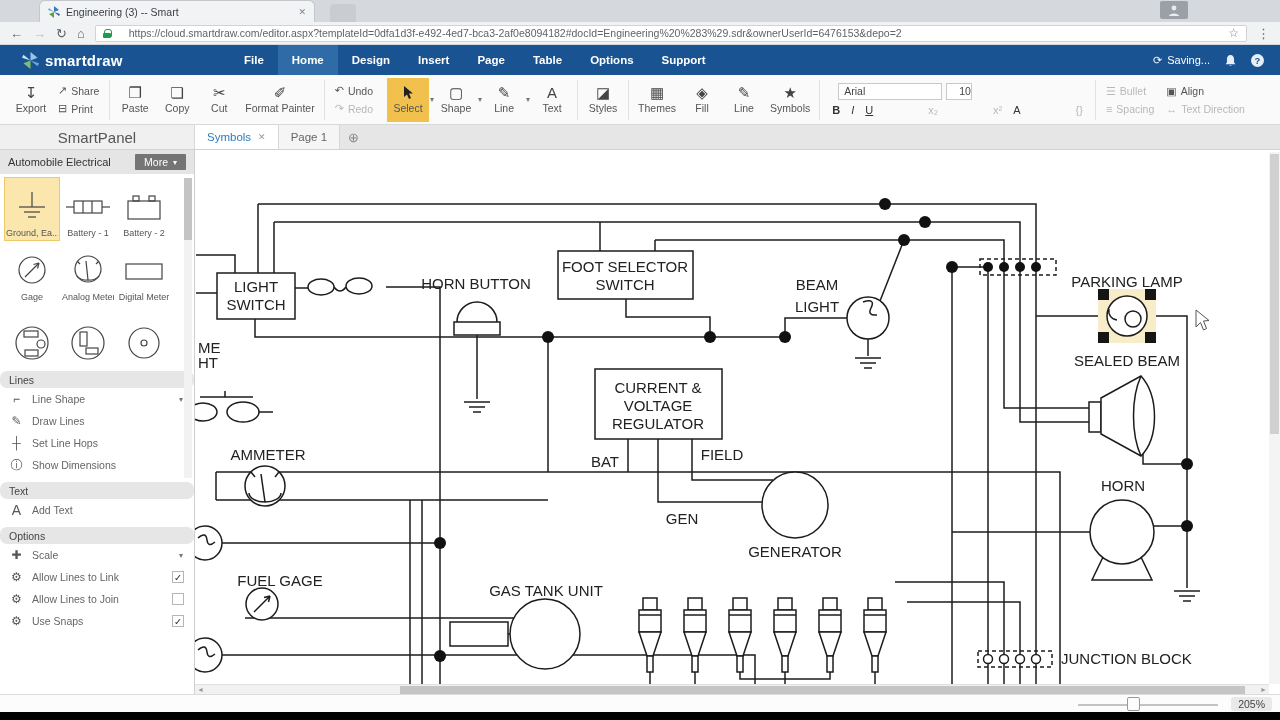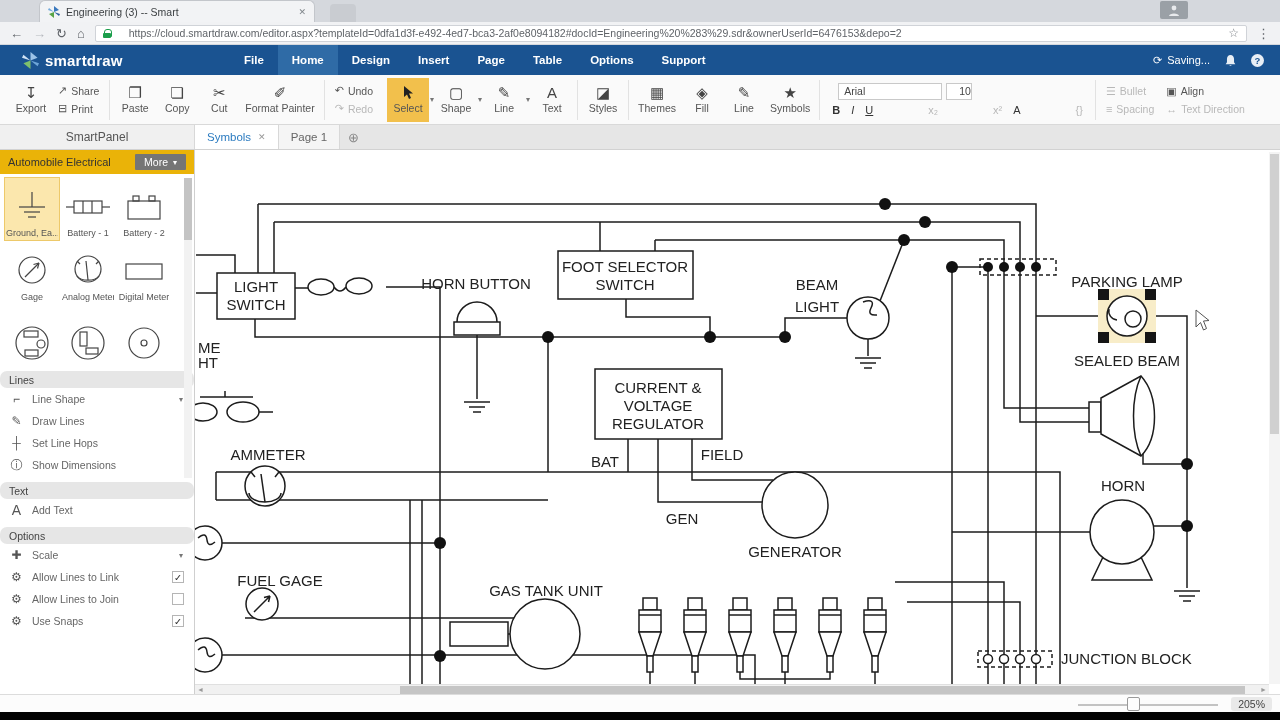--- a/index.html
+++ b/index.html
@@ -50,31 +50,31 @@
   .fname { width:104px; height:17px; background:#fff; border:1px solid #c9c9c9; font-size:10.5px; color:#444; padding:1px 5px;margin-left:6px; }
   .fsize { width:26px; height:17px; background:#fff; border:1px solid #c9c9c9; font-size:10.5px; color:#444; padding:1px 12px; }
   .fontrow2 { display:flex; gap:11px; font-size:11px; color:#333; align-items:baseline; }
   .fontrow2 .b { font-weight:bold; }
   .fontrow2 .i { font-style:italic; }
   .fontrow2 .u { text-decoration:underline; }
   .fontrow2 .dis { color:#b8b8b8;margin-left:44px; }
 
   
   .tabrow { position:absolute; top:125px; left:0; width:1280px; height:25px; background:#e6e6e6; display:flex; border-bottom:1px solid #d2d2d2; }
-  .sp-zone { width:195px; background:#f0f0f0; display:flex; align-items:center; justify-content:center; font-size:12px; color:#555; border-right:1px solid #d8d8d8; }
+  .sp-zone { width:195px; background:#f0f0f0; display:flex; align-items:center; justify-content:center; font-size:15px; color:#555; border-right:1px solid #d8d8d8; }
   .ptab { display:flex; align-items:center; gap:7px; padding:0 12px; font-size:11.5px; border-right:1px solid #d8d8d8; }
   .ptab.active { background:#fff; color:#2b7bc0; }
   .ptab .x { font-size:9px; color:#999; }
   .ptab.page { background:#f5f5f5; color:#666; }
   .addtab { display:flex; align-items:center; padding:0 8px; color:#888; font-size:13px; }
 
   
   .main { position:absolute; top:150px; left:0; width:1280px; height:544px; display:flex; }
   .panel { width:195px; background:#fff; border-right:1px solid #cfcfcf; position:relative; overflow:hidden; }
-  .cat-head { height:24px; background:#eab308; display:flex; align-items:center; font-size:11px; color:#333; padding:0 8px; }
+  .cat-head { height:24px; background:#e5e5e5; display:flex; align-items:center; font-size:11px; color:#333; padding:0 8px; }
   .more-btn { margin-left:auto; background:#757575; color:#fff; font-size:10.5px; padding:2px 9px; border-radius:1px; display:flex; gap:5px; align-items:center; }
   .symgrid { display:flex; flex-wrap:wrap; padding:3px 2px 0 4px; width:176px; }
   .tile { width:54px; height:62px; display:flex; flex-direction:column; align-items:center; justify-content:flex-end; padding-bottom:2px; margin:1px; }
   .tile.sel { background:#fbe7ad; outline:1px solid #edc96a; }
   .tile .lbl { font-size:9px; color:#555; white-space:nowrap; overflow:hidden; max-width:52px; }
   .tile svg { stroke:#444; fill:none; stroke-width:1.2; margin-bottom:3px; }
   .pscroll { position:absolute; right:2px; top:28px; width:8px; height:300px; background:#f2f2f2; }
   .pscroll .thumb { position:absolute; top:0; left:0; width:8px; height:62px; background:#c4c4c4; }
   .sec-head { height:17px; background:#e6e6e6; display:flex; align-items:center; font-size:10.5px; color:#444; padding:0 9px; margin-top:6px;border-radius:7px; }
   .prow { height:22px; display:flex; align-items:center; gap:9px; font-size:10.5px; color:#666; padding:0 10px; }

